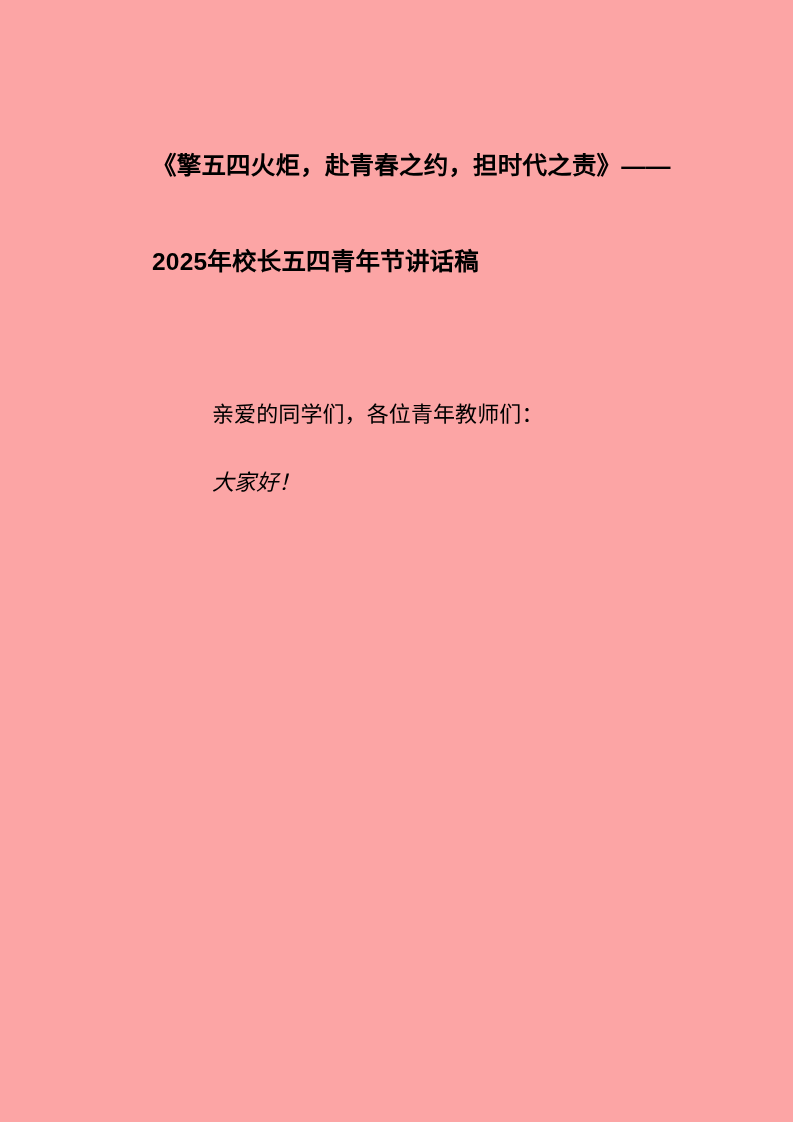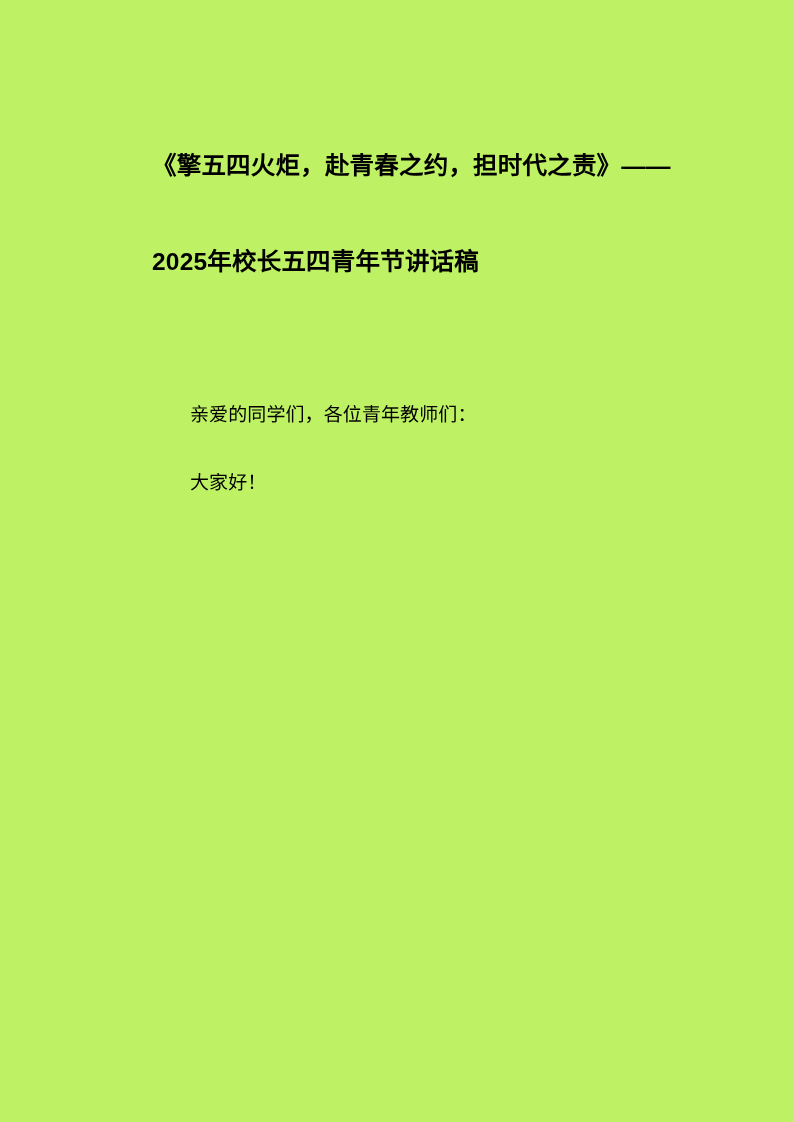--- a/index.html
+++ b/index.html
@@ -14,21 +14,21 @@
     overflow: hidden;
     font-family: "Liberation Sans", "DejaVu Sans", sans-serif;
     color: #000000;
     -webkit-font-smoothing: antialiased;
   }
 
   .page {
     position: relative;
     width: 793px;
     height: 1122px;
-    background: #bef264;
+    background: #fca5a5;
     box-sizing: border-box;
   }
 
   
   .content {
     position: absolute;
     left: 152px;
     top: 0;
     width: 524px;
   }
@@ -45,33 +45,34 @@
     color: #000000;
     word-break: break-all;
   }
 
   
   .body-block {
     margin-top: 84px;
   }
 
   .para {
-    margin: 0;
-    font-size: 19px;
+    margin: 16px;
+    font-size: 22px;
     font-weight: normal;
     line-height: 42px;
     color: #000000;
     text-align: justify;
     text-justify: inter-ideograph;
     word-break: break-all;
     letter-spacing: 0.1px;
   }
 
   .para + .para {
     margin-top: 26px;
+    font-style: italic;
   }
 
   .para.indent {
     text-indent: 2em;
   }
 </style>
 </head>
 <body>
 
 <div class="page">

